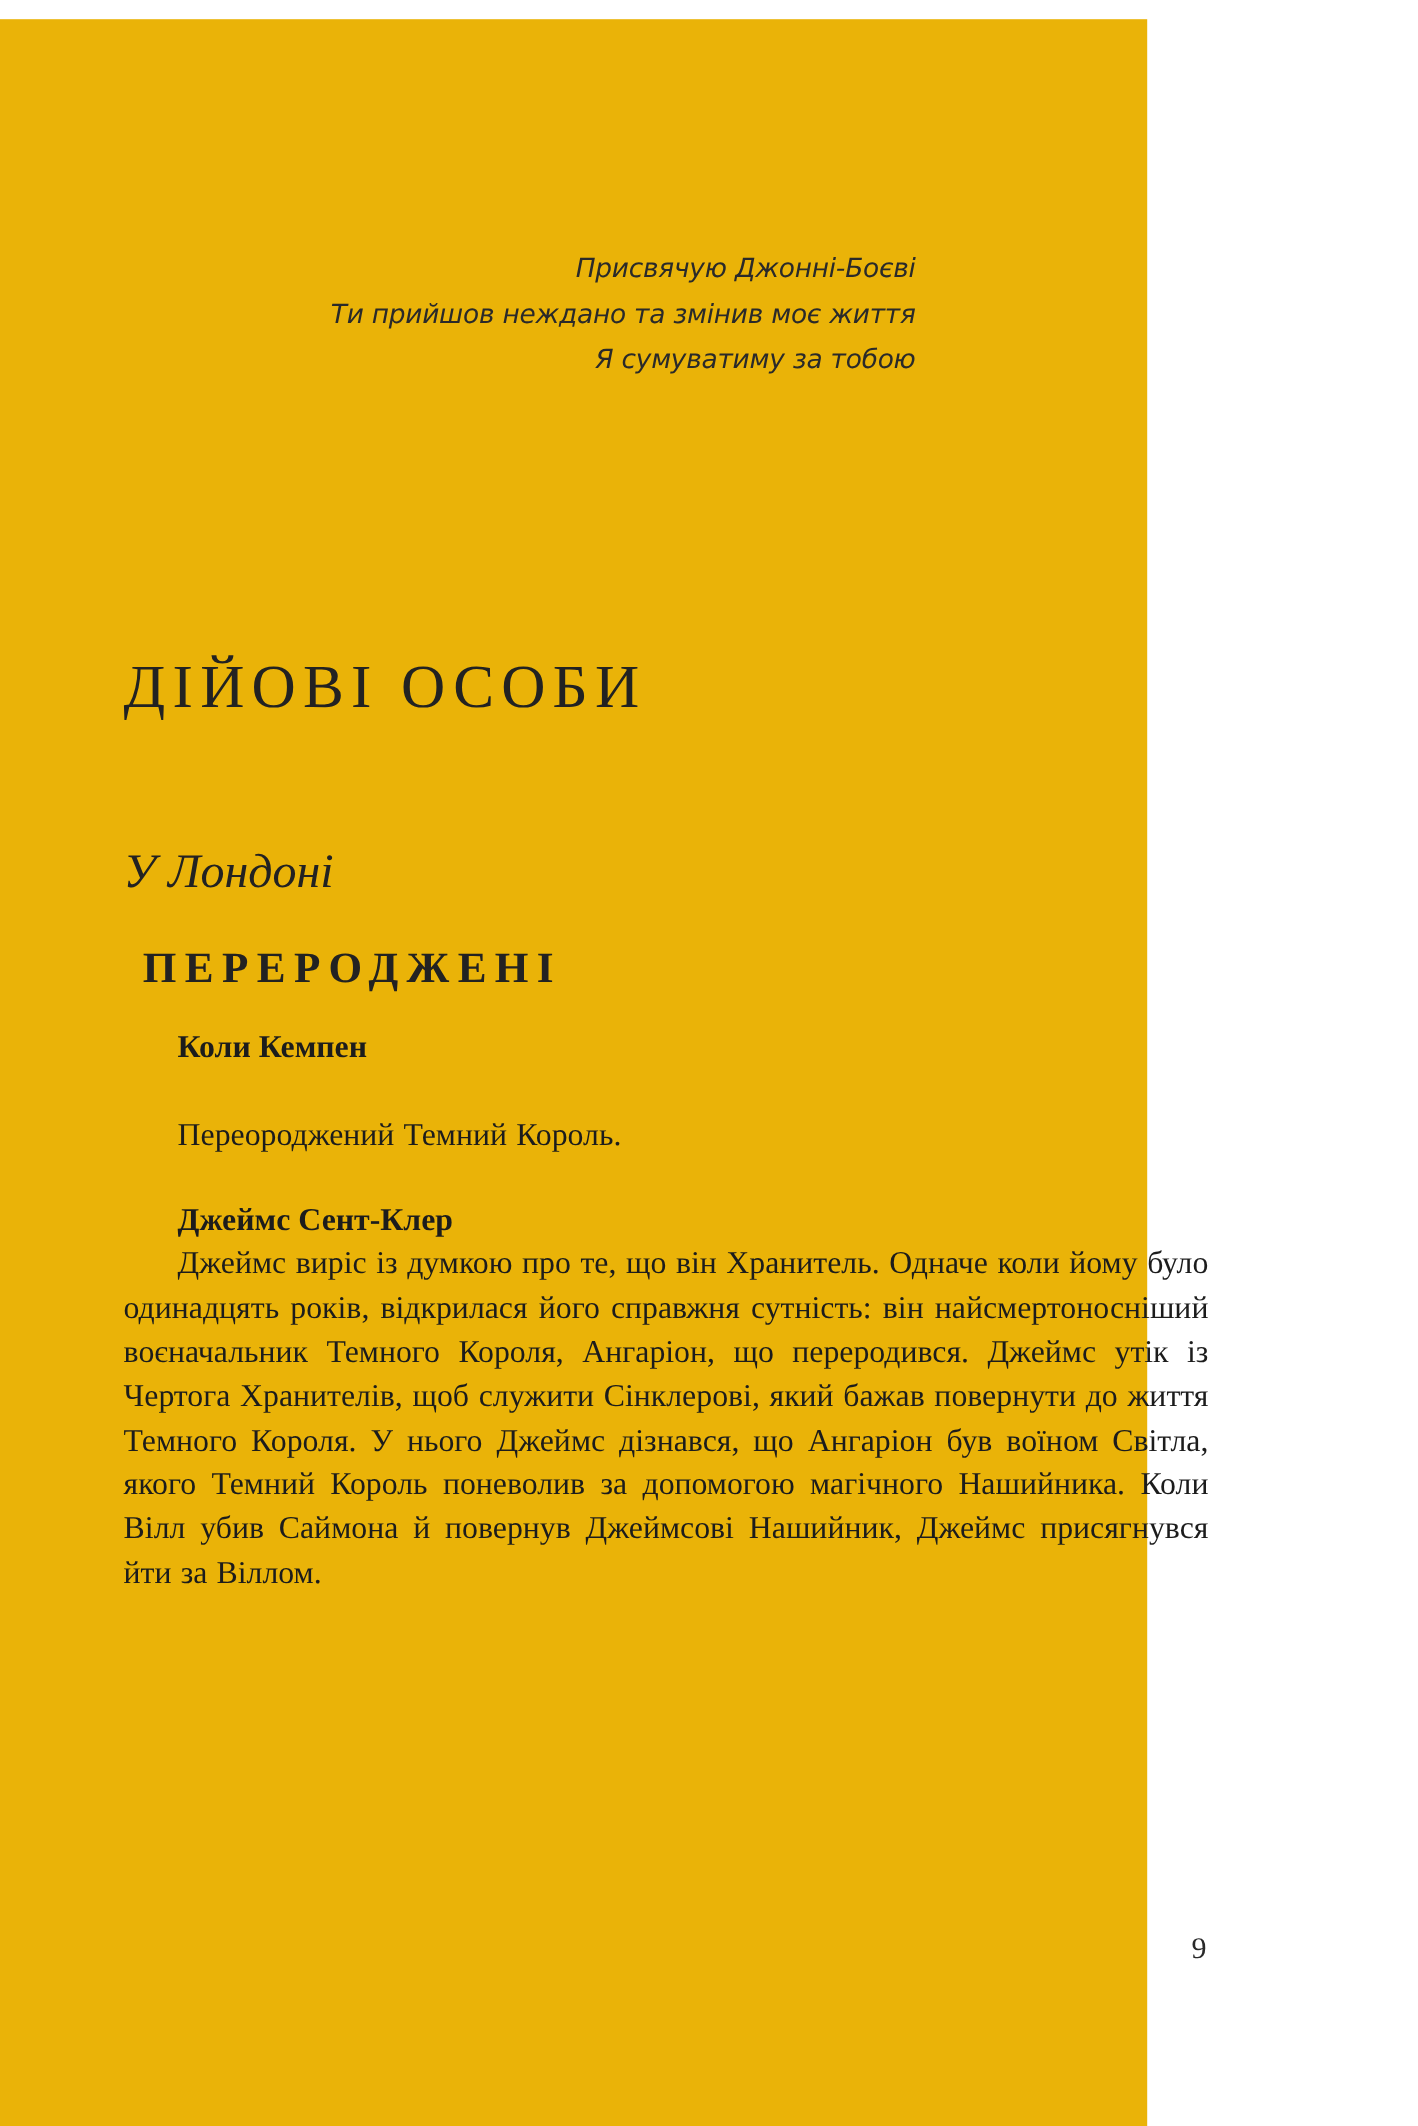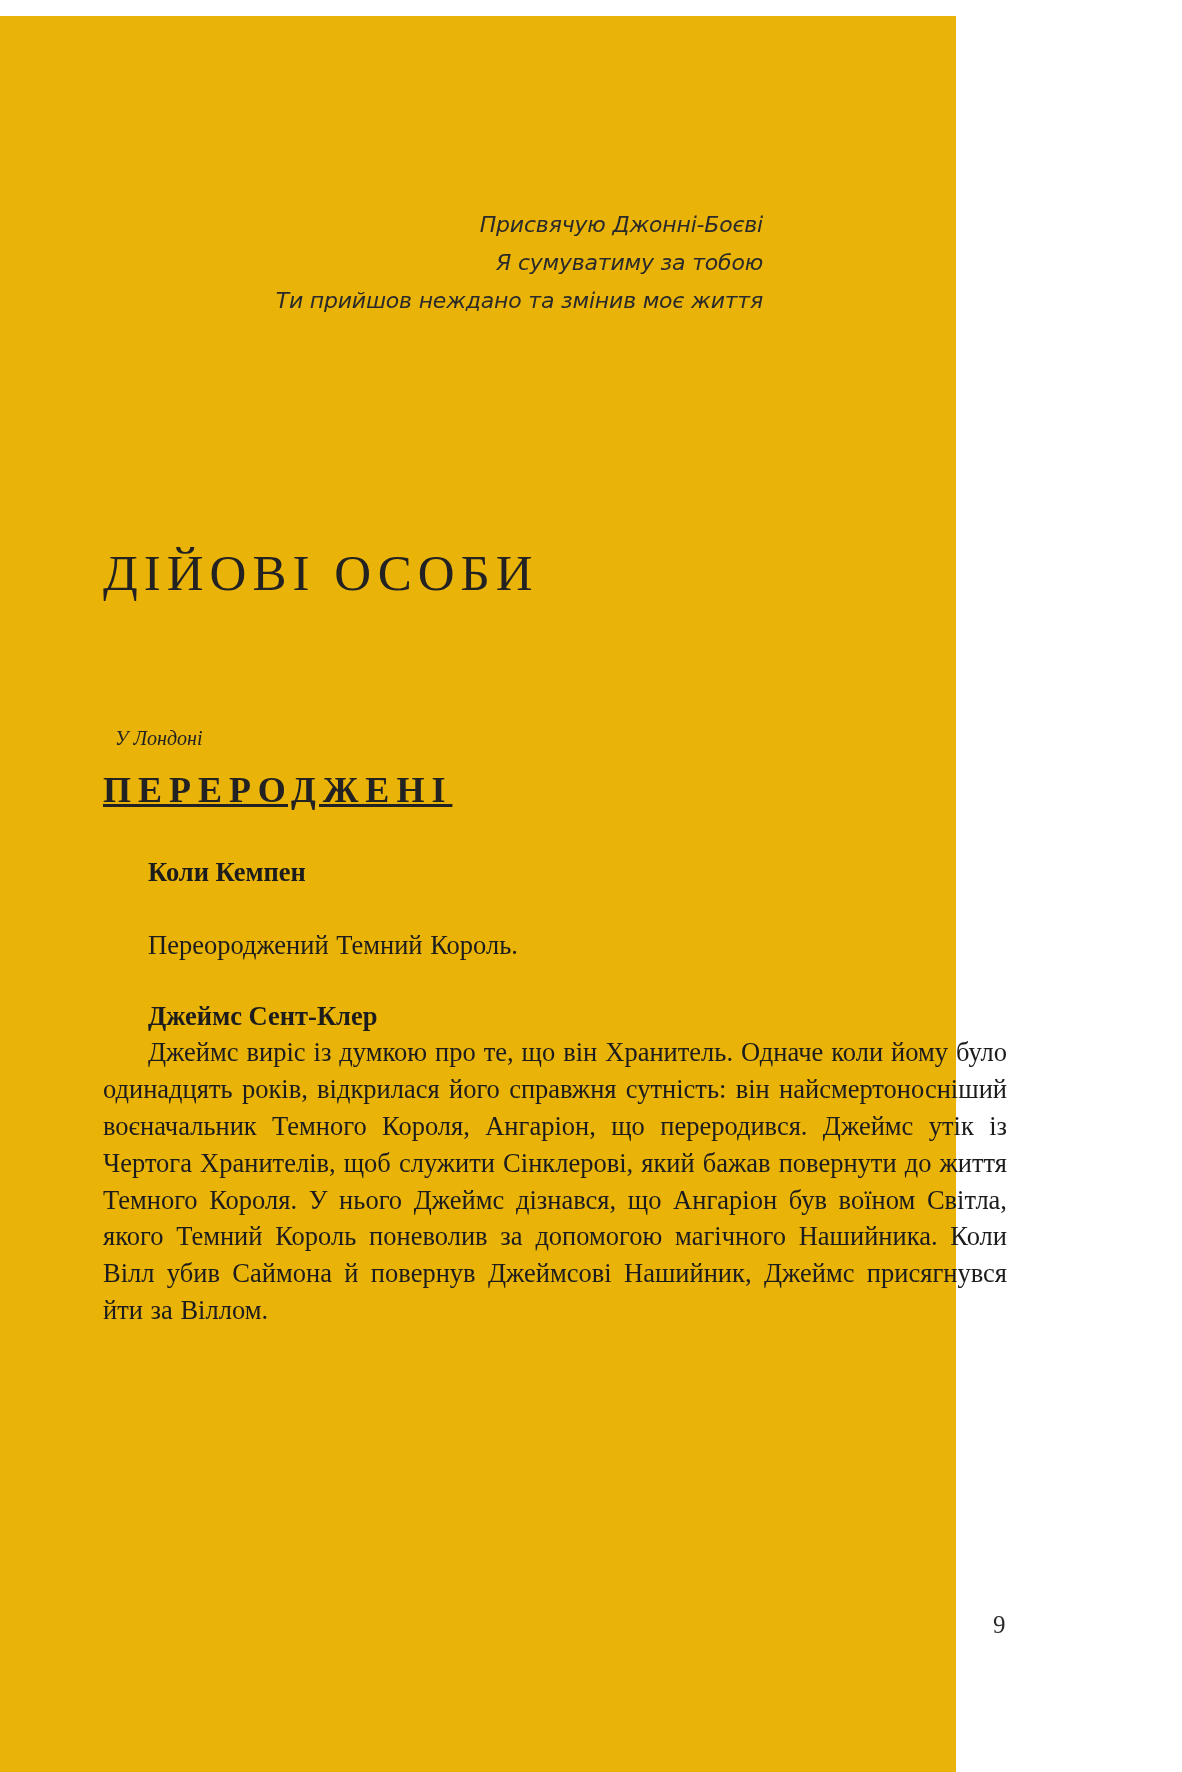--- a/index.html
+++ b/index.html
@@ -51,39 +51,38 @@
       white-space: nowrap;
       text-align: right;
     }
 
     .location {
       position: absolute;
       left: 103px;
       top: 692px;
       font-family: "Liberation Serif", serif;
       font-style: italic;
-      font-size: 20px;
+      font-size: 40px;
       line-height: 36px;
       color: #222222;
-      margin: 12px;
+      margin: 0;
       white-space: nowrap;
     }
 
     .group-title {
       position: absolute;
       left: 103px;
       top: 752px;
       font-family: "Liberation Serif", serif;
       font-size: 36px;
       letter-spacing: 7px;
       line-height: 44px;
       color: #222222;
-      margin: 0;
+      margin: 16px;
       white-space: nowrap;
-      text-decoration: underline;
     }
 
     
     .characters {
       position: absolute;
       left: 103px;
       top: 838px;
       width: 904px;
       font-family: "Liberation Serif", serif;
       font-size: 26.5px;
@@ -116,22 +115,22 @@
       color: #2a2a2a;
     }
   </style>
 </head>
 <body>
 
 <div class="page">
 
   <div class="dedication">
     <span class="line">Присвячую Джонні-Боєві</span>
+    <span class="line">Ти прийшов неждано та змінив моє життя</span>
     <span class="line">Я сумуватиму за тобою</span>
-    <span class="line">Ти прийшов неждано та змінив моє життя</span>
   </div>
 
   <h1 class="section-title">ДІЙОВІ ОСОБИ</h1>
 
   <p class="location">У Лондоні</p>
 
   <h2 class="group-title">ПЕРЕРОДЖЕНІ</h2>
 
   <div class="characters">
     <div class="character">

